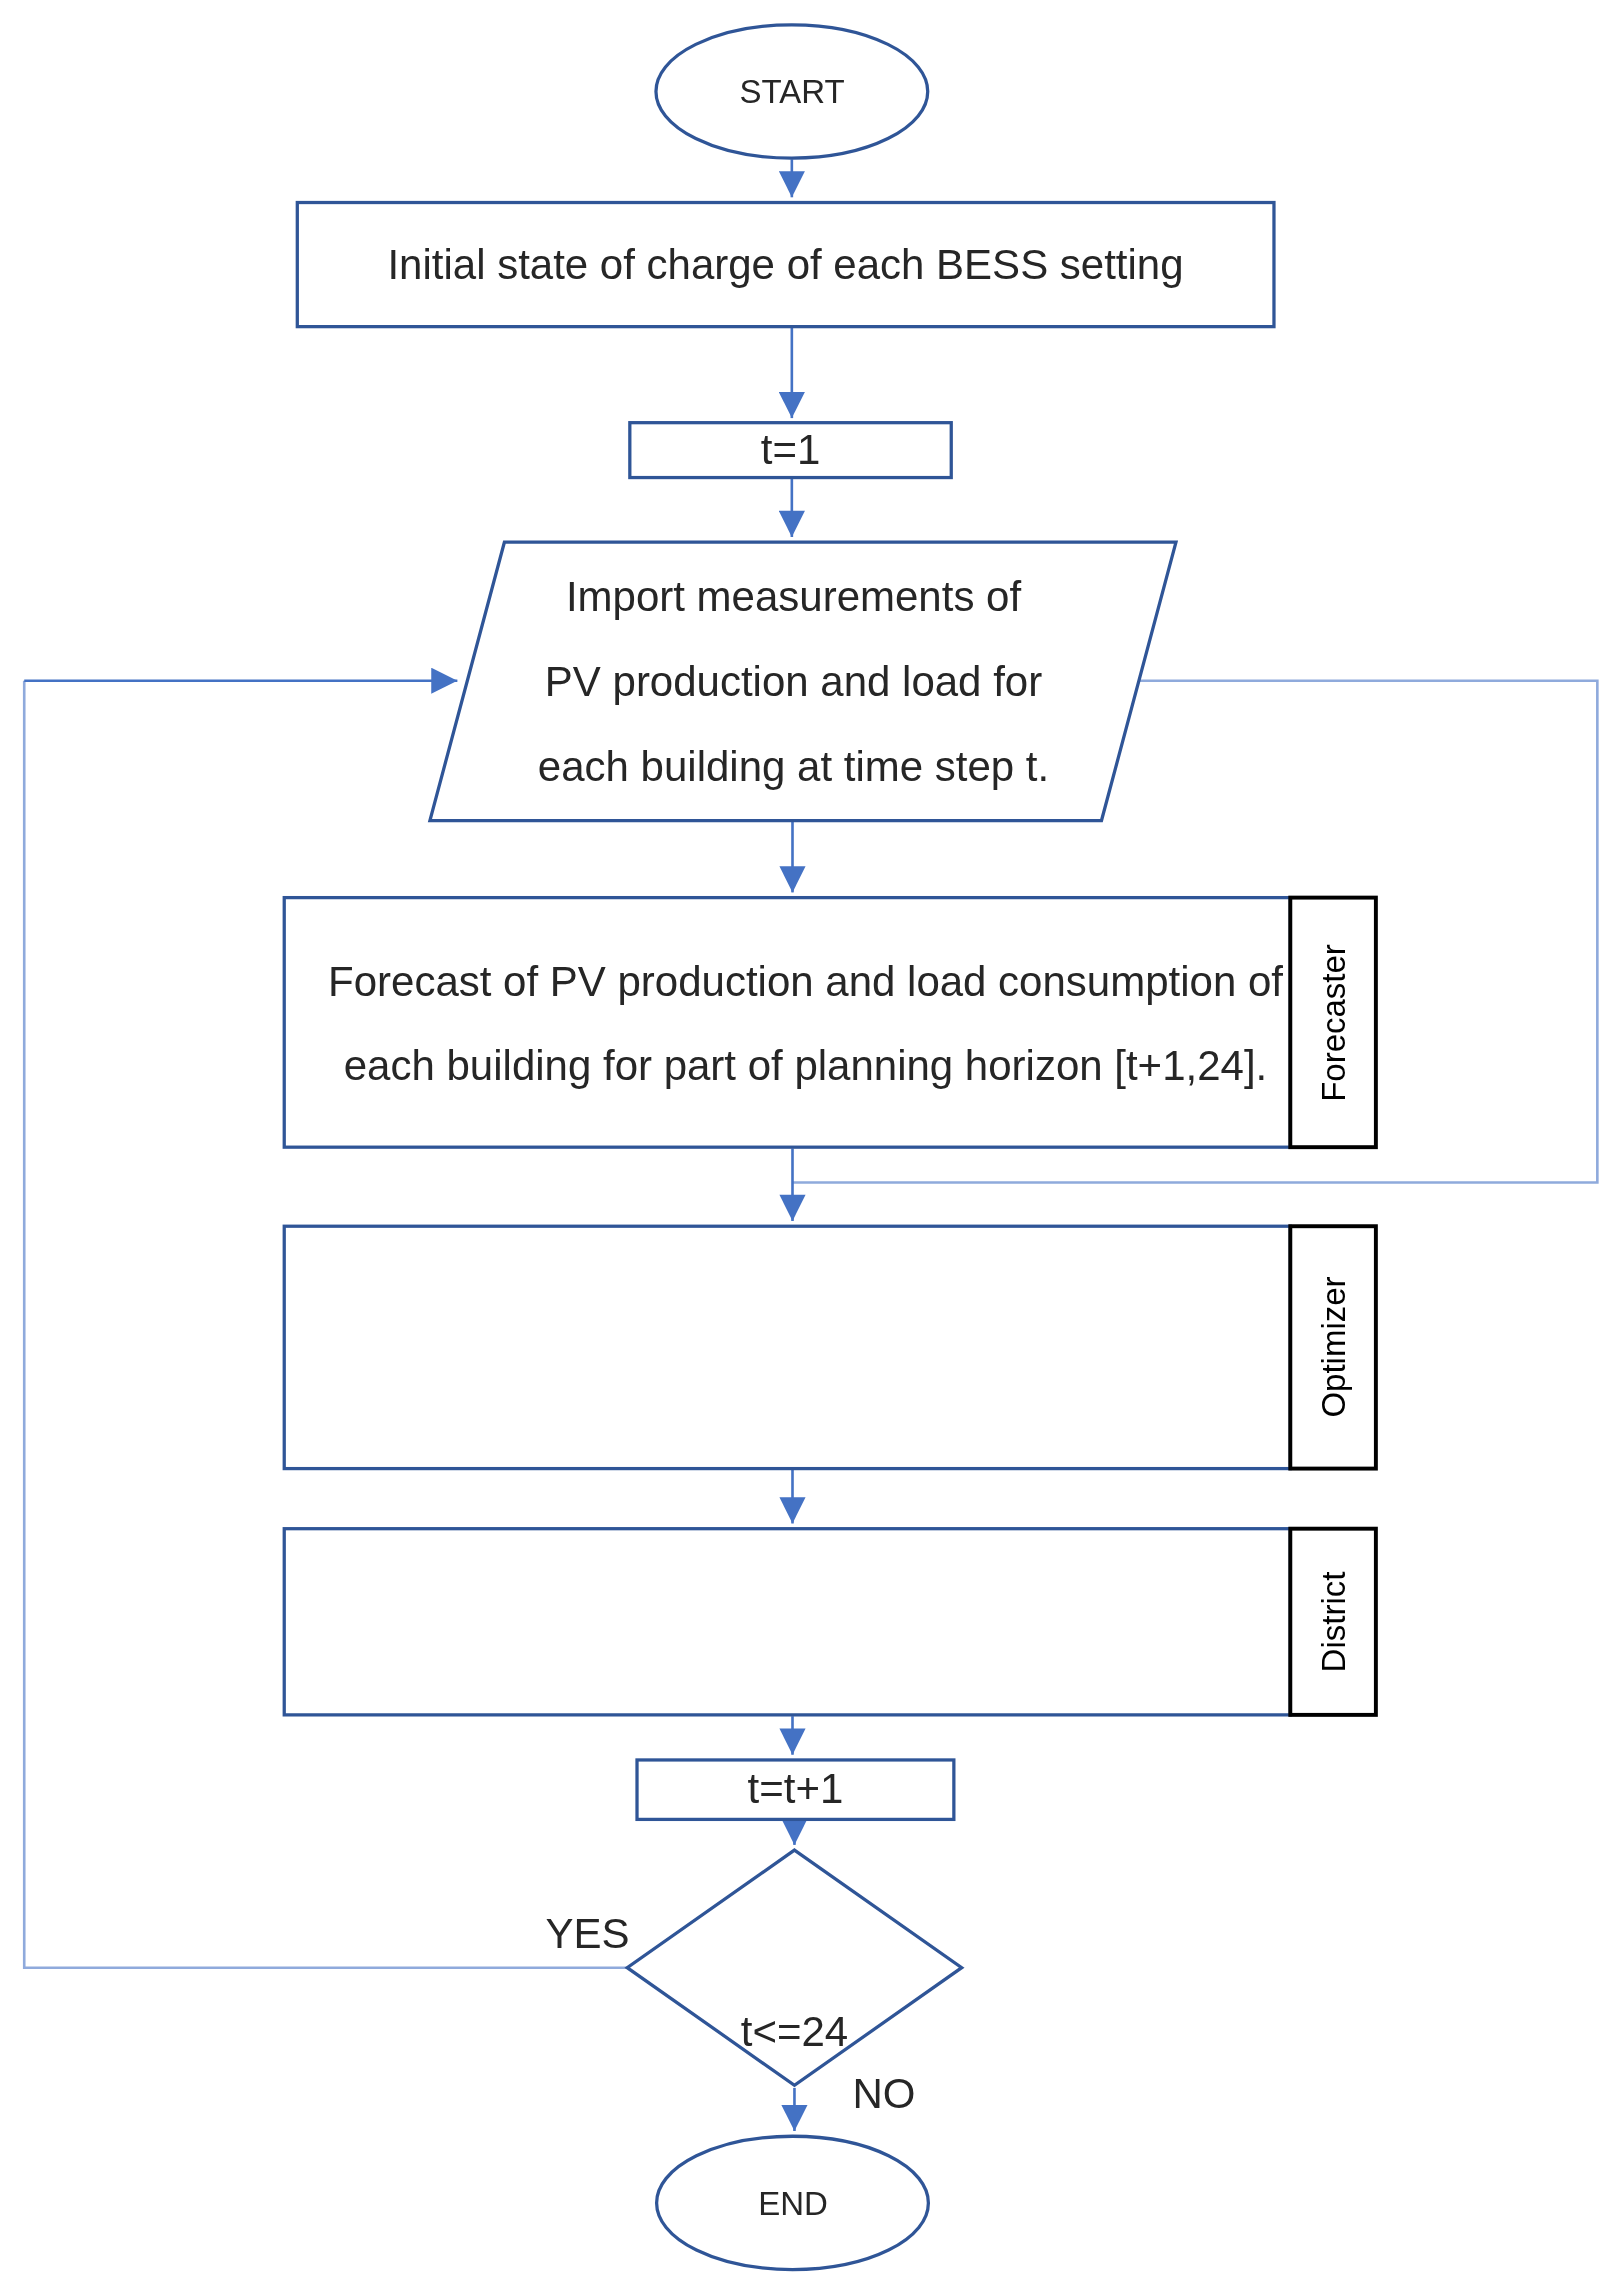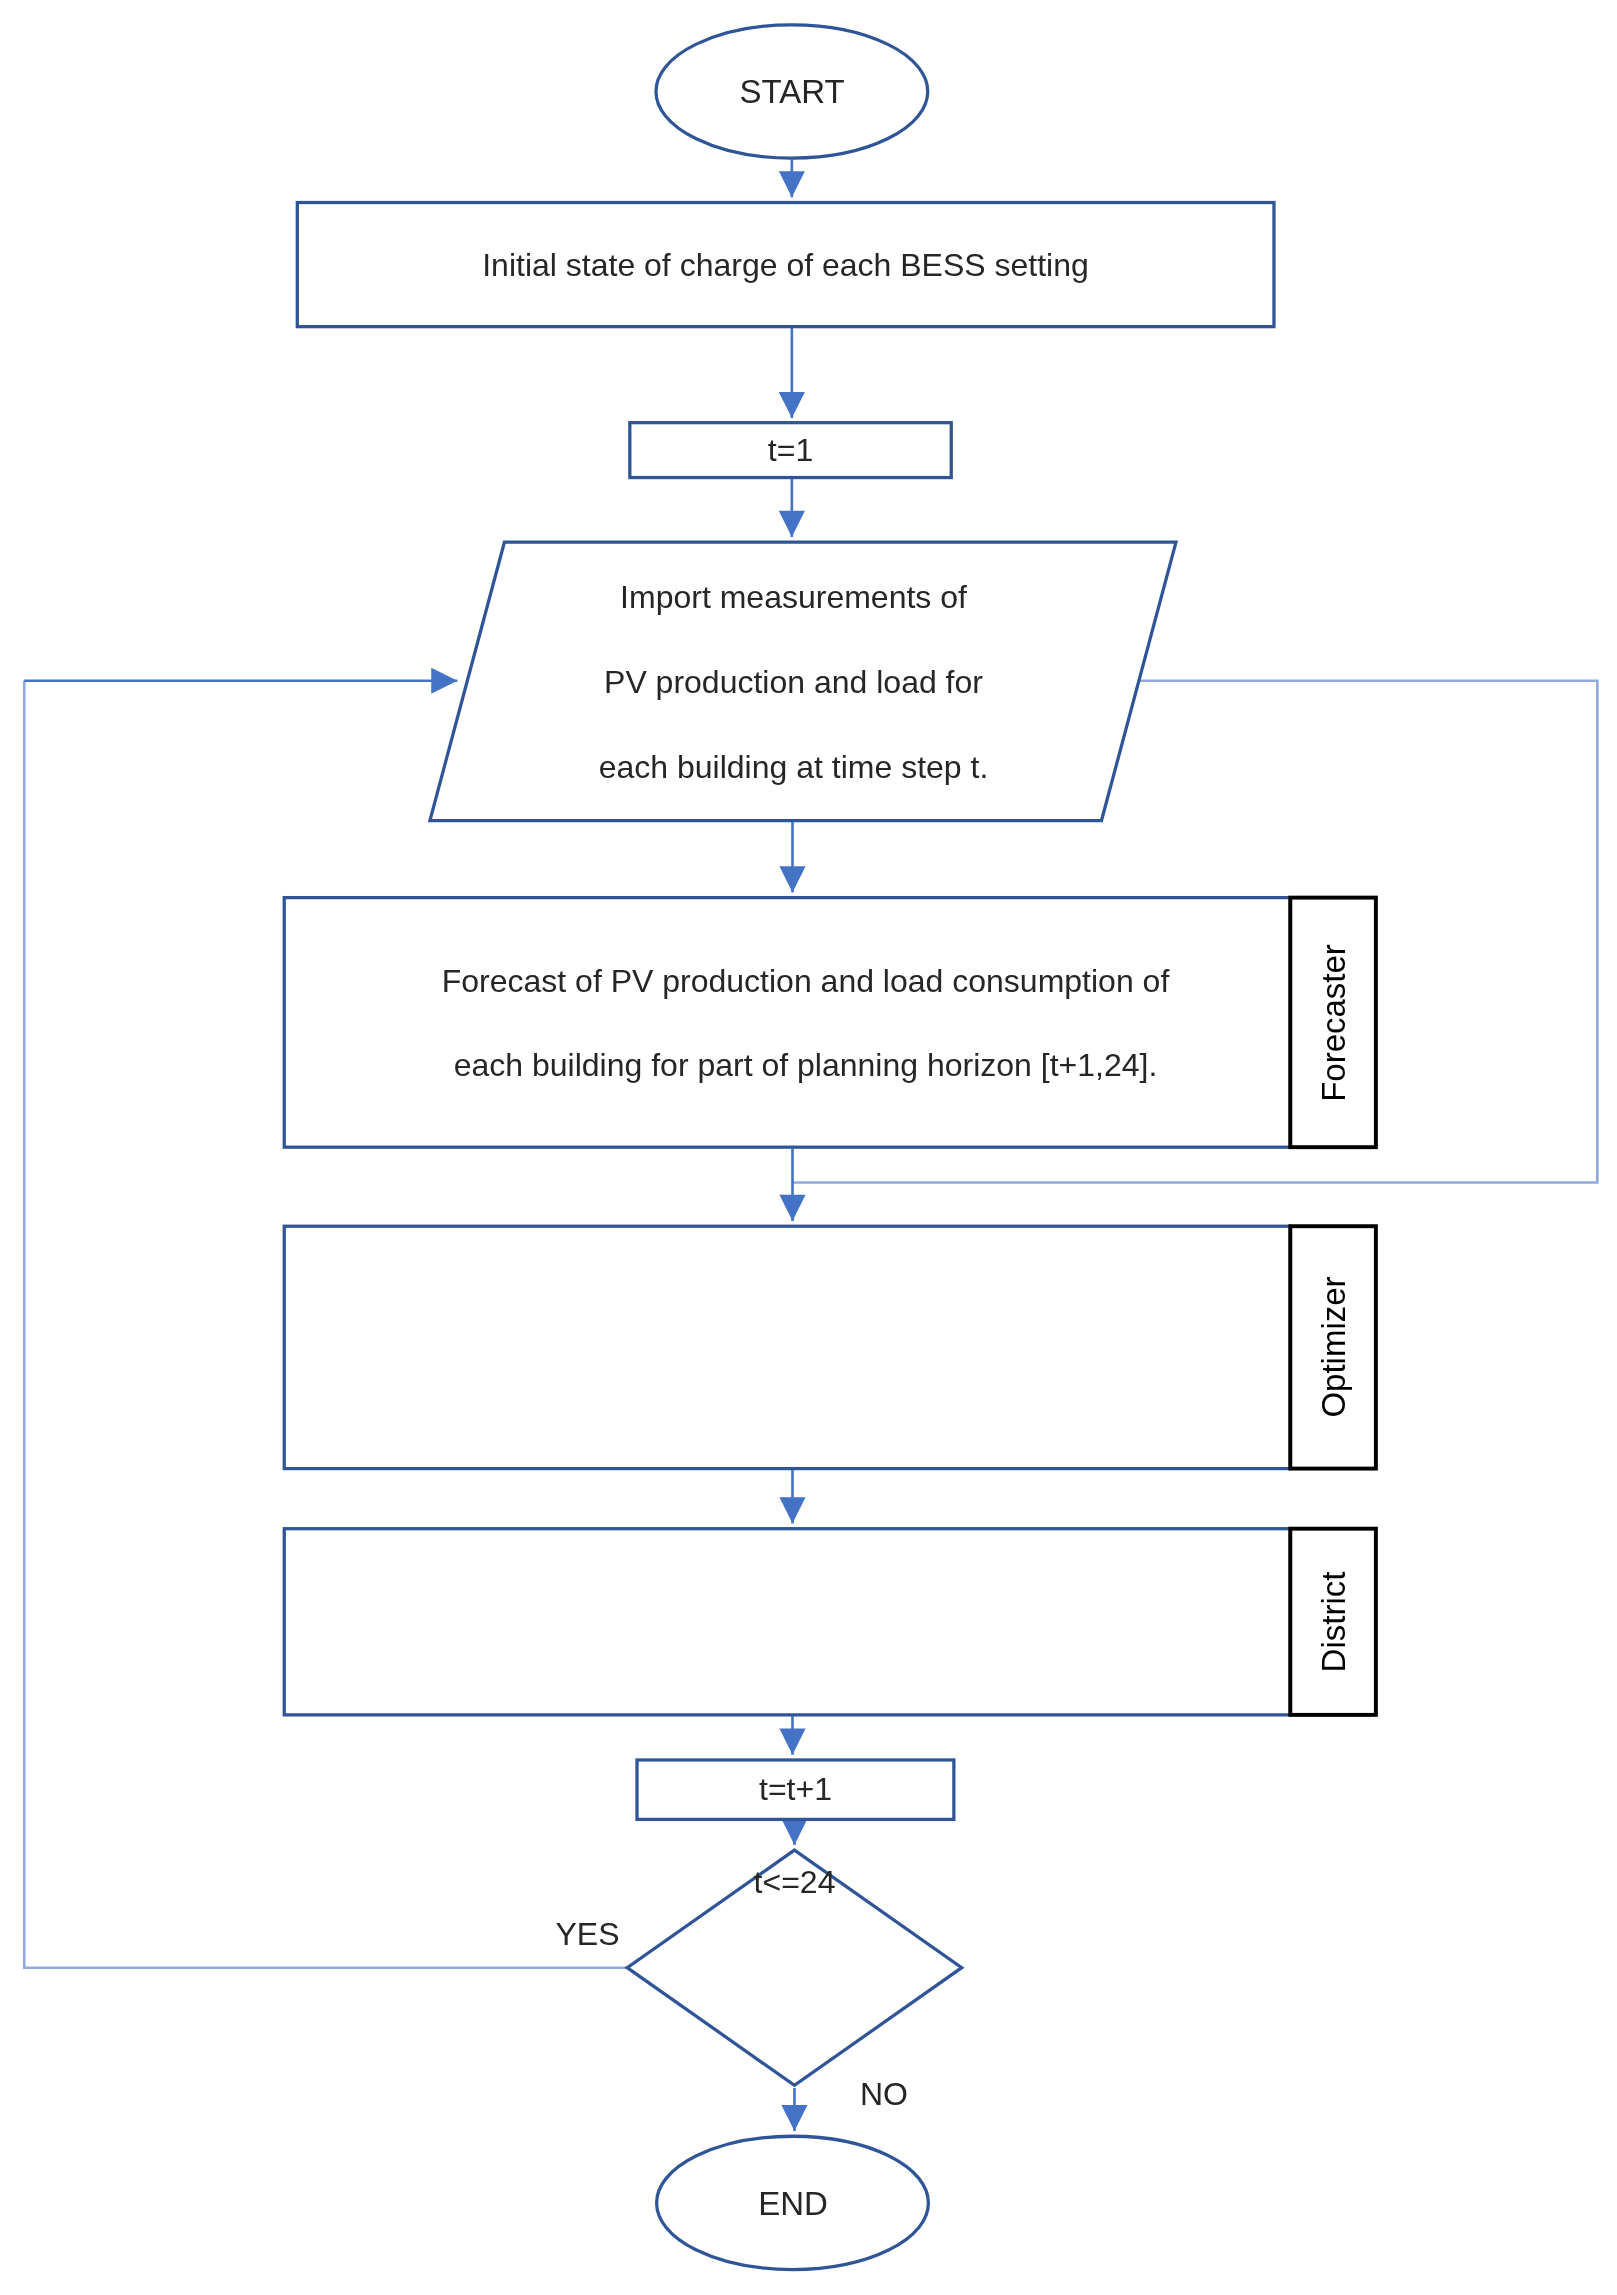--- a/index.html
+++ b/index.html
@@ -29,21 +29,21 @@
   .txt{
     position:absolute;
     display:flex;
     align-items:center;
     justify-content:center;
     text-align:center;
     color:var(--text);
     line-height:1.2;
   }
   .col{flex-direction:column;gap:15px;}
-  .f48{font-size:32px;}
+  .f48{font-size:42px;}
   .f50{font-size:33px;}
   .lh107 .line{line-height:70px;}
   .lh105 .line{line-height:69px;margin-left:24px;}
   .lh94 .line{line-height:61px;}
   .tag-label{
     position:absolute;
     display:flex;
     align-items:center;
     justify-content:center;
     color:#000000;
@@ -120,21 +120,21 @@
   <div class="tag-label" style="left:1291px;top:1226px;width:86px;height:242px;">
     <span>Optimizer</span>
   </div>
 
   <div class="tag-label" style="left:1291px;top:1529px;width:86px;height:186px;">
     <span>District</span>
   </div>
 
   <div class="txt f48" style="left:637px;top:1760px;width:317px;height:59px;">t=t+1</div>
 
-  <div class="txt f48" style="left:627px;top:1765px;width:335px;height:235px;">t&lt;=24</div>
+  <div class="txt f48" style="left:627px;top:1915px;width:335px;height:235px;">t&lt;=24</div>
 
   <div class="txt f48" style="left:519px;top:1911px;width:137px;height:47px;">YES</div>
 
   <div class="txt f48" style="left:812px;top:2071px;width:144px;height:47px;">NO</div>
 
   <div class="txt f50" style="left:657px;top:2137px;width:272px;height:133px;">END</div>
 
 </div>
 
 

